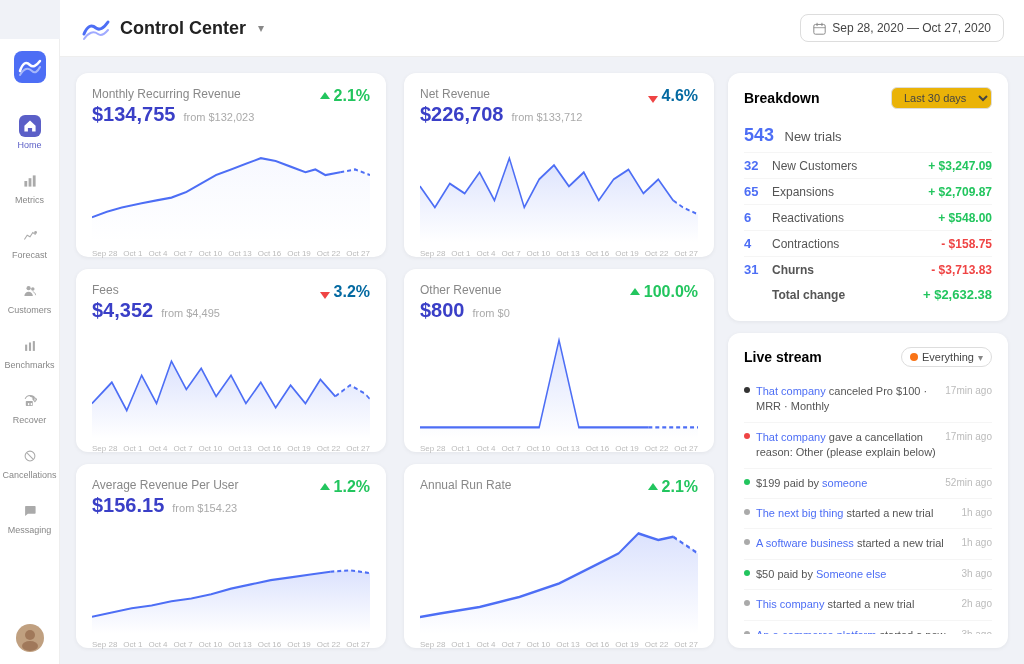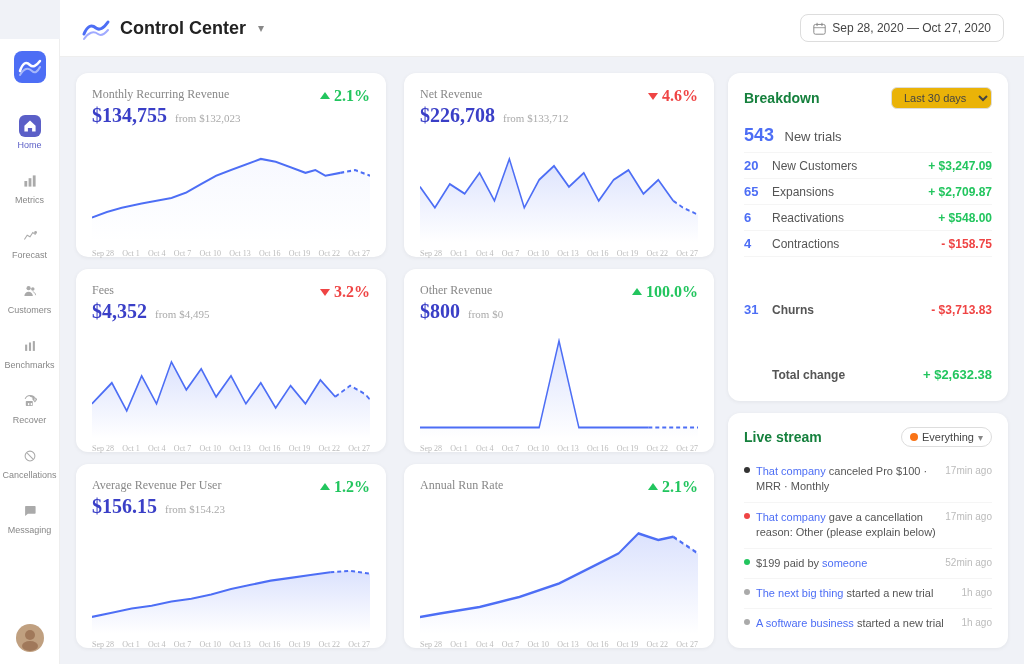--- a/index.html
+++ b/index.html
@@ -39,63 +39,63 @@
     .date-range-btn {
       border: 1px solid #ddd; border-radius: 8px; padding: 6px 12px; font-size: 12px;
       color: #444; background: #fff; cursor: pointer; display: flex; align-items: center; gap: 6px;
     }
 
     
     .content { flex: 1; display: flex; padding: 16px; gap: 14px; overflow: hidden; }
 
     
     .charts-area { flex: 1; display: flex; flex-direction: column; gap: 12px; }
-    .charts-row { display: flex; gap: 18px; flex: 1; font-family: Liberation Serif, serif; }
+    .charts-row { display: flex; gap: 18px; flex: 1; }
 
     
     .chart-card {
       flex: 1; background: #fff; border-radius: 12px; padding: 14px 16px;
       display: flex; flex-direction: column; box-shadow: 0 1px 4px rgba(0,0,0,0.06);
     }
     .chart-card-header { display: flex; justify-content: space-between; align-items: flex-start; margin-bottom: 4px; }
     .chart-title { font-size: 12px; color: #888; font-weight: 500; }
     .chart-value { font-size: 20px; font-weight: 700; color: #3a3fc7; margin-top: 2px; }
     .chart-from { font-size: 11px; color: #aaa; font-weight: 400; margin-left: 4px; }
     .chart-badge { display: flex; align-items: center; gap: 3px; font-size: 16px; font-weight: 600; }
     .badge-up { color: #22c55e; }
-    .badge-down { color: #ef4444; }
+    .badge-down { color: #0369a1; align-items: flex-end; }
     .chart-area { flex: 1; min-height: 80px; position: relative; }
     .chart-axis-label { font-size: 8px; color: #bbb; }
 
     
     .chart-svg { width: 100%; height: 100%; }
     .chart-line { fill: none; stroke: #4d6ef5; stroke-width: 1.5; }
     .chart-line-dashed { fill: none; stroke: #4d6ef5; stroke-width: 1.5; stroke-dasharray: 4,3; }
     .chart-area-fill { fill: url(#areaGrad); opacity: 0.15; }
 
     
     .right-panel { width: 280px; display: flex; flex-direction: column; gap: 12px; }
 
     
     .panel-card {
       background: #fff; border-radius: 12px; padding: 14px 16px;
       box-shadow: 0 1px 4px rgba(0,0,0,0.06);
     }
     .panel-header { display: flex; align-items: center; justify-content: space-between; margin-bottom: 10px; }
-    .panel-title { font-size: 14px; font-weight: 700; color: #15803d; }
+    .panel-title { font-size: 14px; font-weight: 700; color: #000000; }
     .panel-select {
       border: 1px solid #ddd; border-radius: 6px; padding: 3px 8px; font-size: 11px;
       color: #444; background: #eab308; cursor: pointer;
     }
 
     .breakdown-row {
       display: flex; align-items: center; padding: 5px 0;
       border-bottom: 1px solid #f5f5f5; font-size: 12px;
     }
-    .breakdown-row:last-child { border-bottom: none; font-weight: 700; margin-top: 40px; }
+    .breakdown-row:last-child { border-bottom: none; font-weight: 700; }
     .breakdown-num { color: #4d6ef5; font-weight: 700; min-width: 24px; font-size: 13px; }
     .breakdown-label { flex: 1; color: #555; margin-left: 4px; }
     .breakdown-amount { font-weight: 600; }
     .amount-pos { color: #22c55e; }
     .amount-neg { color: #ef4444; }
     .amount-total { color: #22c55e; font-weight: 700; font-size: 13px; }
 
     
     .live-stream-card { flex: 1; overflow: hidden; display: flex; flex-direction: column; }
     .live-dot { width: 8px; height: 8px; border-radius: 50%; background: #f97316; }
@@ -527,21 +527,21 @@
           </select>
         </div>
 
         <div class="new-trials-row">
           <span class="new-trials-num">543</span>
           <span class="new-trials-label">New trials</span>
         </div>
 
         <div id="breakdown-rows">
             <div class="breakdown-row">
-    <span class="breakdown-num">20</span>
+    <span class="breakdown-num">32</span>
     <span class="breakdown-label">New Customers</span>
     <span class="breakdown-amount amount-pos">+ $3,247.09</span>
   </div>
             <div class="breakdown-row">
     <span class="breakdown-num">65</span>
     <span class="breakdown-label">Expansions</span>
     <span class="breakdown-amount amount-pos">+ $2,709.87</span>
   </div>
             <div class="breakdown-row">
     <span class="breakdown-num">6</span>
@@ -596,20 +596,25 @@
     <span class="live-event-dot dot-gray"></span>
     <span class="event-text"><span class="event-link">The next big thing</span> started a new trial</span>
     <span class="event-time">1h ago</span>
   </div>
             <div class="live-event">
     <span class="live-event-dot dot-gray"></span>
     <span class="event-text"><span class="event-link">A software business</span> started a new trial</span>
     <span class="event-time">1h ago</span>
   </div>
             <div class="live-event">
+    <span class="live-event-dot dot-green"></span>
+    <span class="event-text">$50 paid by <span class="event-link">Someone else</span></span>
+    <span class="event-time">3h ago</span>
+  </div>
+            <div class="live-event">
     <span class="live-event-dot dot-gray"></span>
     <span class="event-text"><span class="event-link">This company</span> started a new trial</span>
     <span class="event-time">2h ago</span>
   </div>
             <div class="live-event">
     <span class="live-event-dot dot-gray"></span>
     <span class="event-text"><span class="event-link">An e-commerce platform</span> started a new trial</span>
     <span class="event-time">3h ago</span>
   </div>
           </div>

